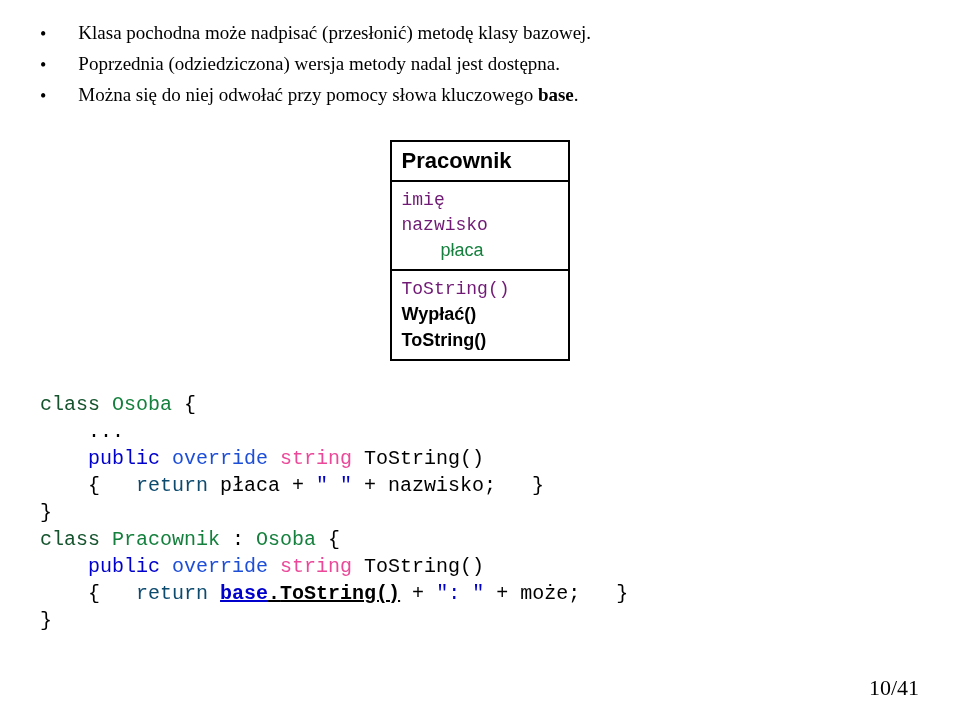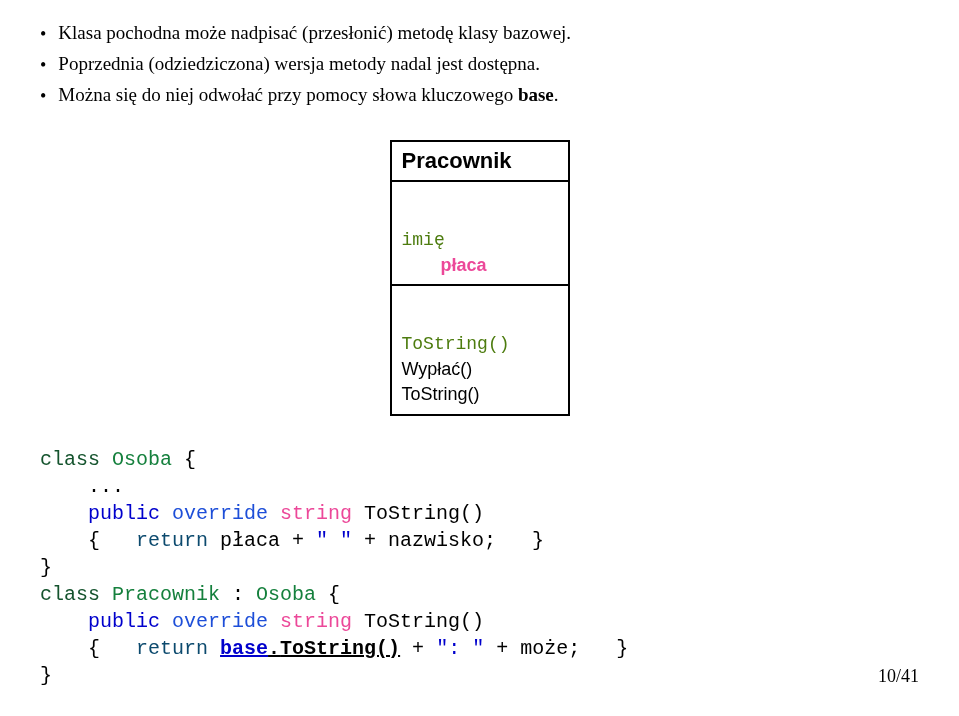--- a/index.html
+++ b/index.html
@@ -25,20 +25,21 @@
       font-size: 19px;
       line-height: 1.4;
     }
     .bullet-marker {
       margin-right: 12px;
       font-size: 18px;
       margin-top: 2px;
     }
     .bullet-text {
       flex: 1;
+      margin-left: 20px;
     }
     .bold {
       font-weight: bold;
     }
     .uml-container {
       display: flex;
       justify-content: center;
       margin: 20px 0 30px 0;
     }
     .uml-box {
@@ -60,31 +61,30 @@
     }
     .uml-attrs div, .uml-methods div {
       font-family: 'Courier New', monospace;
     }
     .uml-methods {
       padding: 6px 10px;
       font-size: 18px;
       line-height: 1.4;
     }
     .inherited {
-      color: #4d7c0f;
-      margin-top: 40px;
+      color: #701a75;
     }
     .attr-bold {
-      font-weight: bold;
-      color: #ec4899;
+      font-weight: normal;
+      color: #15803d;
       font-family: Arial, sans-serif !important;
       padding-left: 39px;
     }
     .method-bold {
-      font-weight: normal;
+      font-weight: bold;
       color: #000;
       font-family: Arial, sans-serif !important;
     }
     .code-block {
       font-family: 'Courier New', monospace;
       font-size: 20px;
       line-height: 1.35;
       white-space: pre;
     }
     .kw-class { color: #14532d; }
@@ -98,23 +98,23 @@
       font-weight: bold;
       text-decoration: underline;
     }
     .kw-method {
       font-weight: bold;
       text-decoration: underline;
     }
     .str-lit { color: #0000cc; }
     .page-num {
       position: absolute;
-      bottom: 29px;
+      bottom: 15px;
       right: 40px;
-      font-size: 18px;
+      font-size: 22px;
       font-family: Georgia, serif;
     }
   </style>
 </head>
 <body>
 
 <div class="bullets">
   <div class="bullet-item">
     <span class="bullet-marker">•</span>
     <span class="bullet-text">Klasa pochodna może nadpisać (przesłonić) metodę klasy bazowej.</span>
@@ -127,20 +127,21 @@
     <span class="bullet-marker">•</span>
     <span class="bullet-text"><span>Można się do niej odwołać przy pomocy słowa kluczowego </span><span class="bold">base</span><span>.</span></span>
   </div>
 </div>
 
 <div class="uml-container">
   <div class="uml-box">
     <div class="uml-title">Pracownik</div>
     <div class="uml-attrs">
       <div class="inherited">imię</div>
+      <div class="inherited">nazwisko</div>
       <div class="attr-bold">płaca</div>
     </div>
     <div class="uml-methods">
       <div class="inherited">ToString()</div>
       <div class="method-bold">Wypłać()</div>
       <div class="method-bold">ToString()</div>
     </div>
   </div>
 </div>
 

